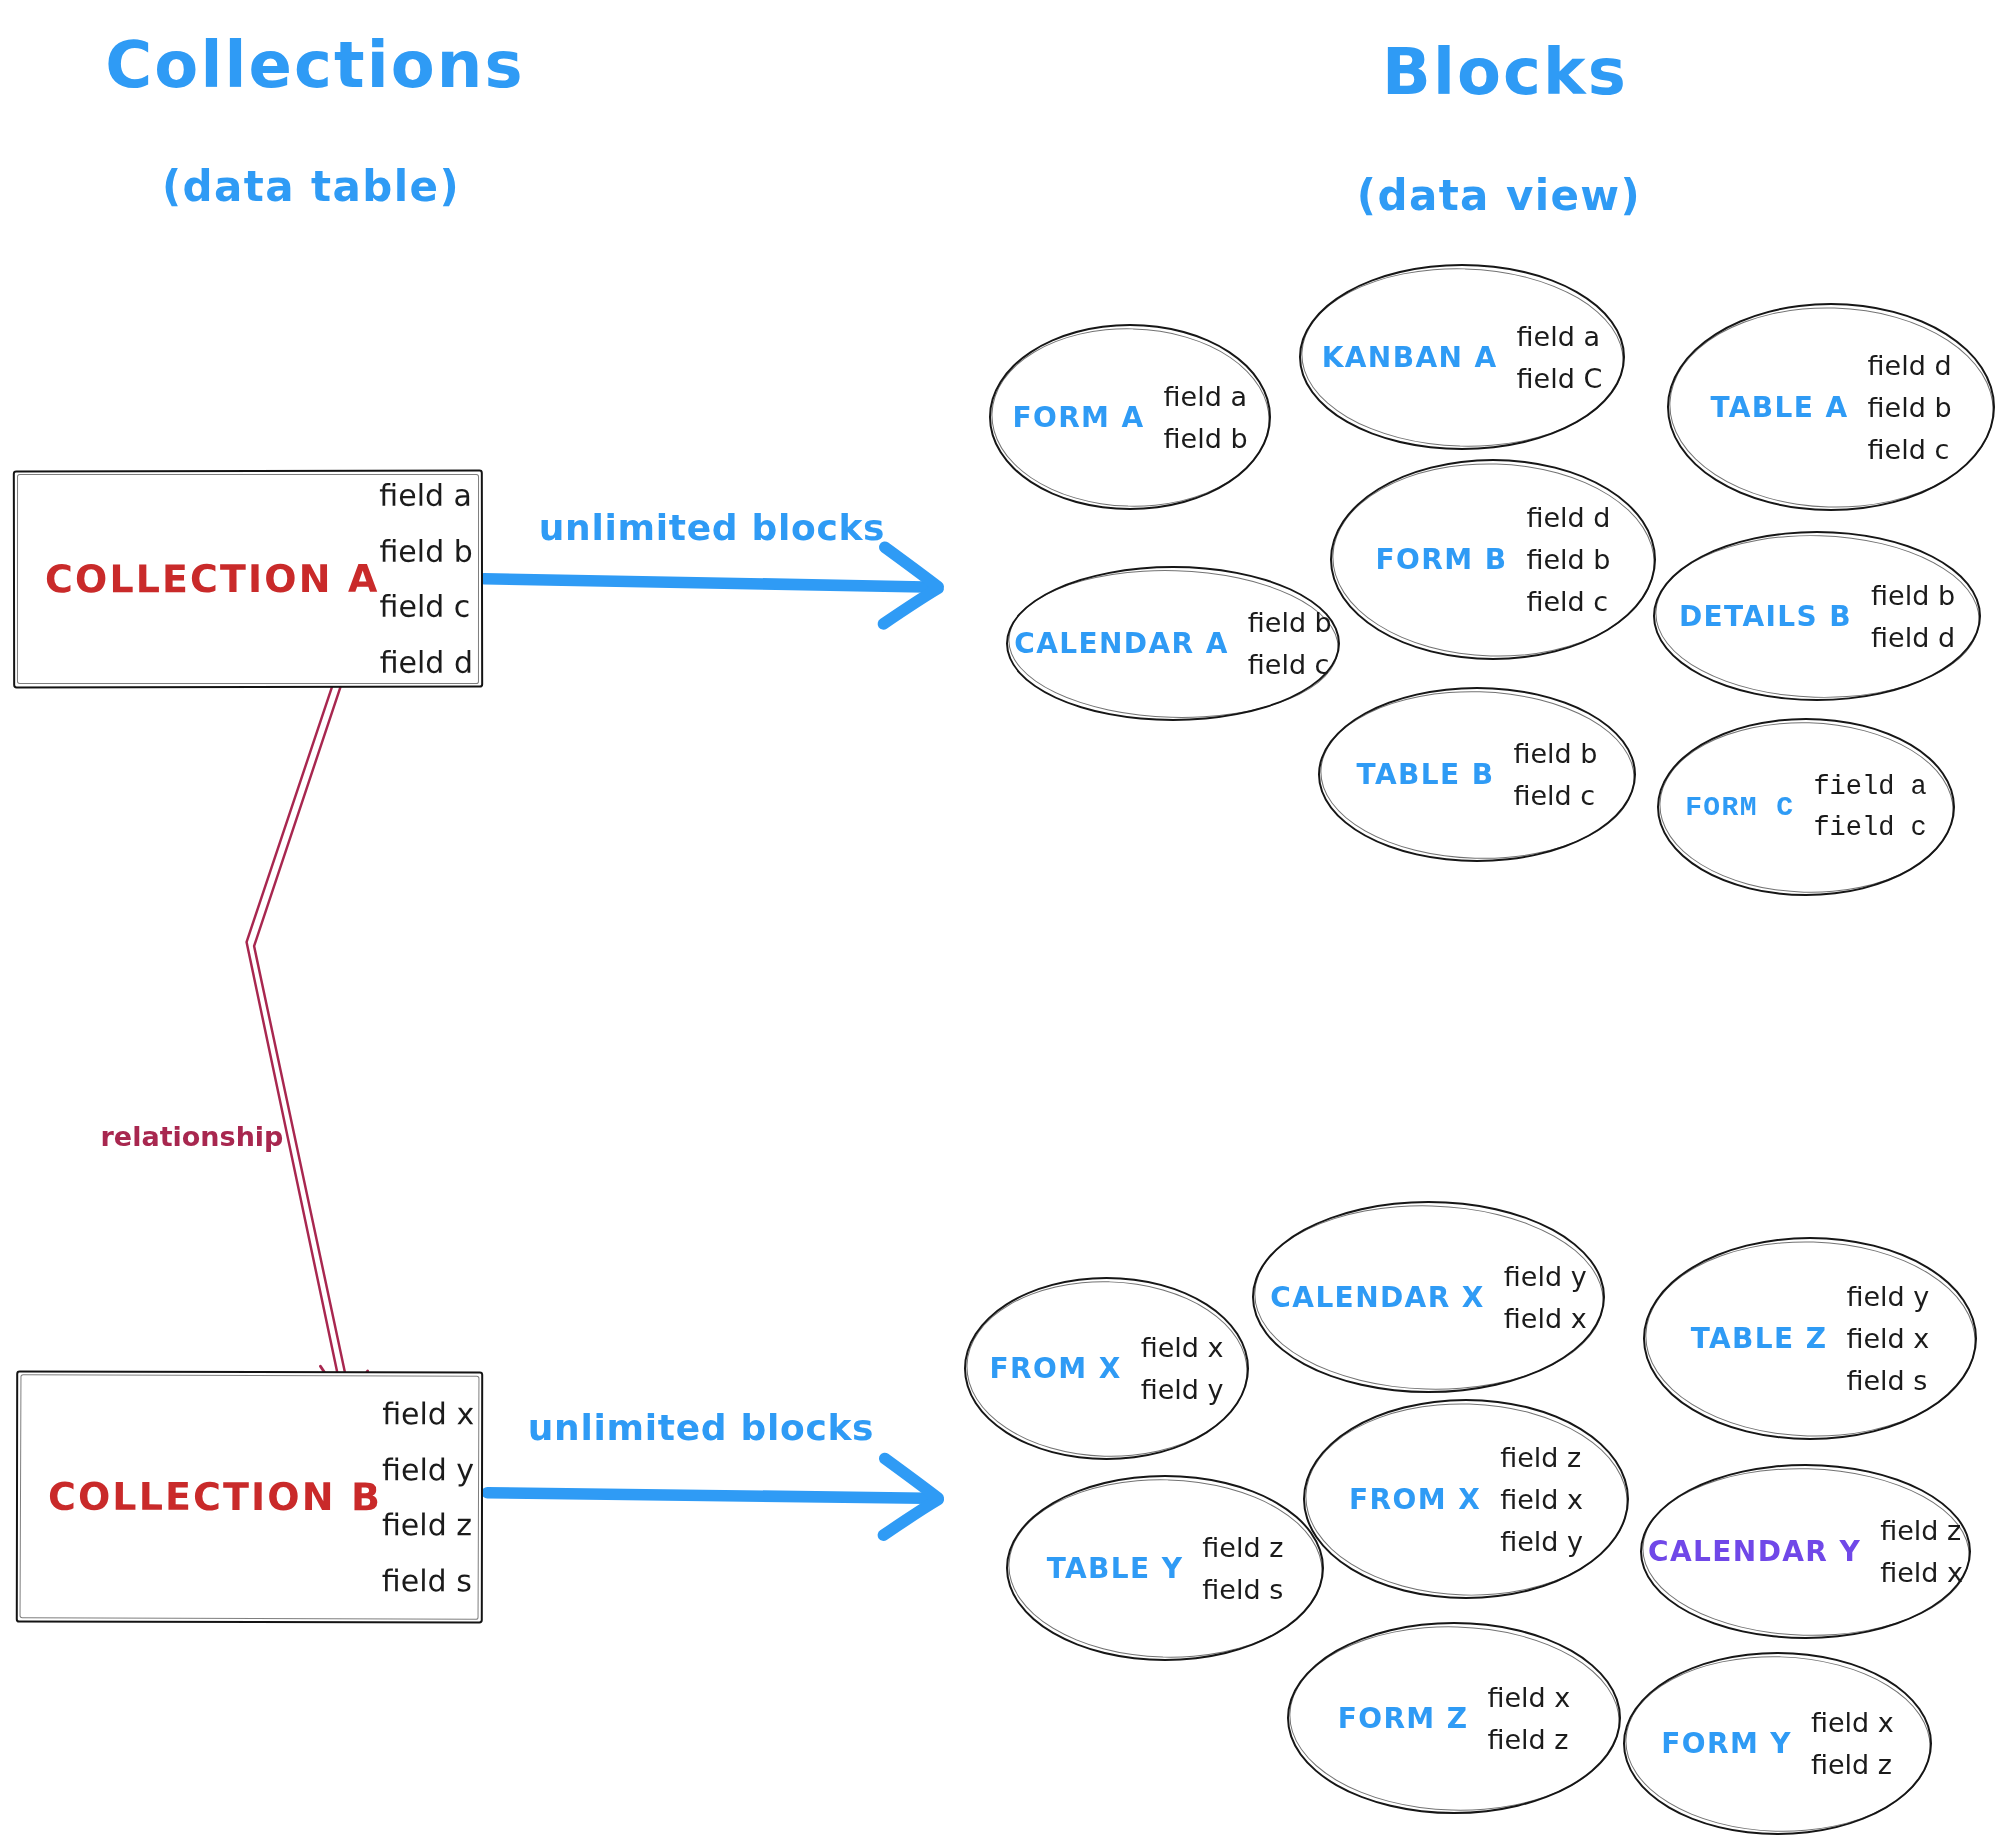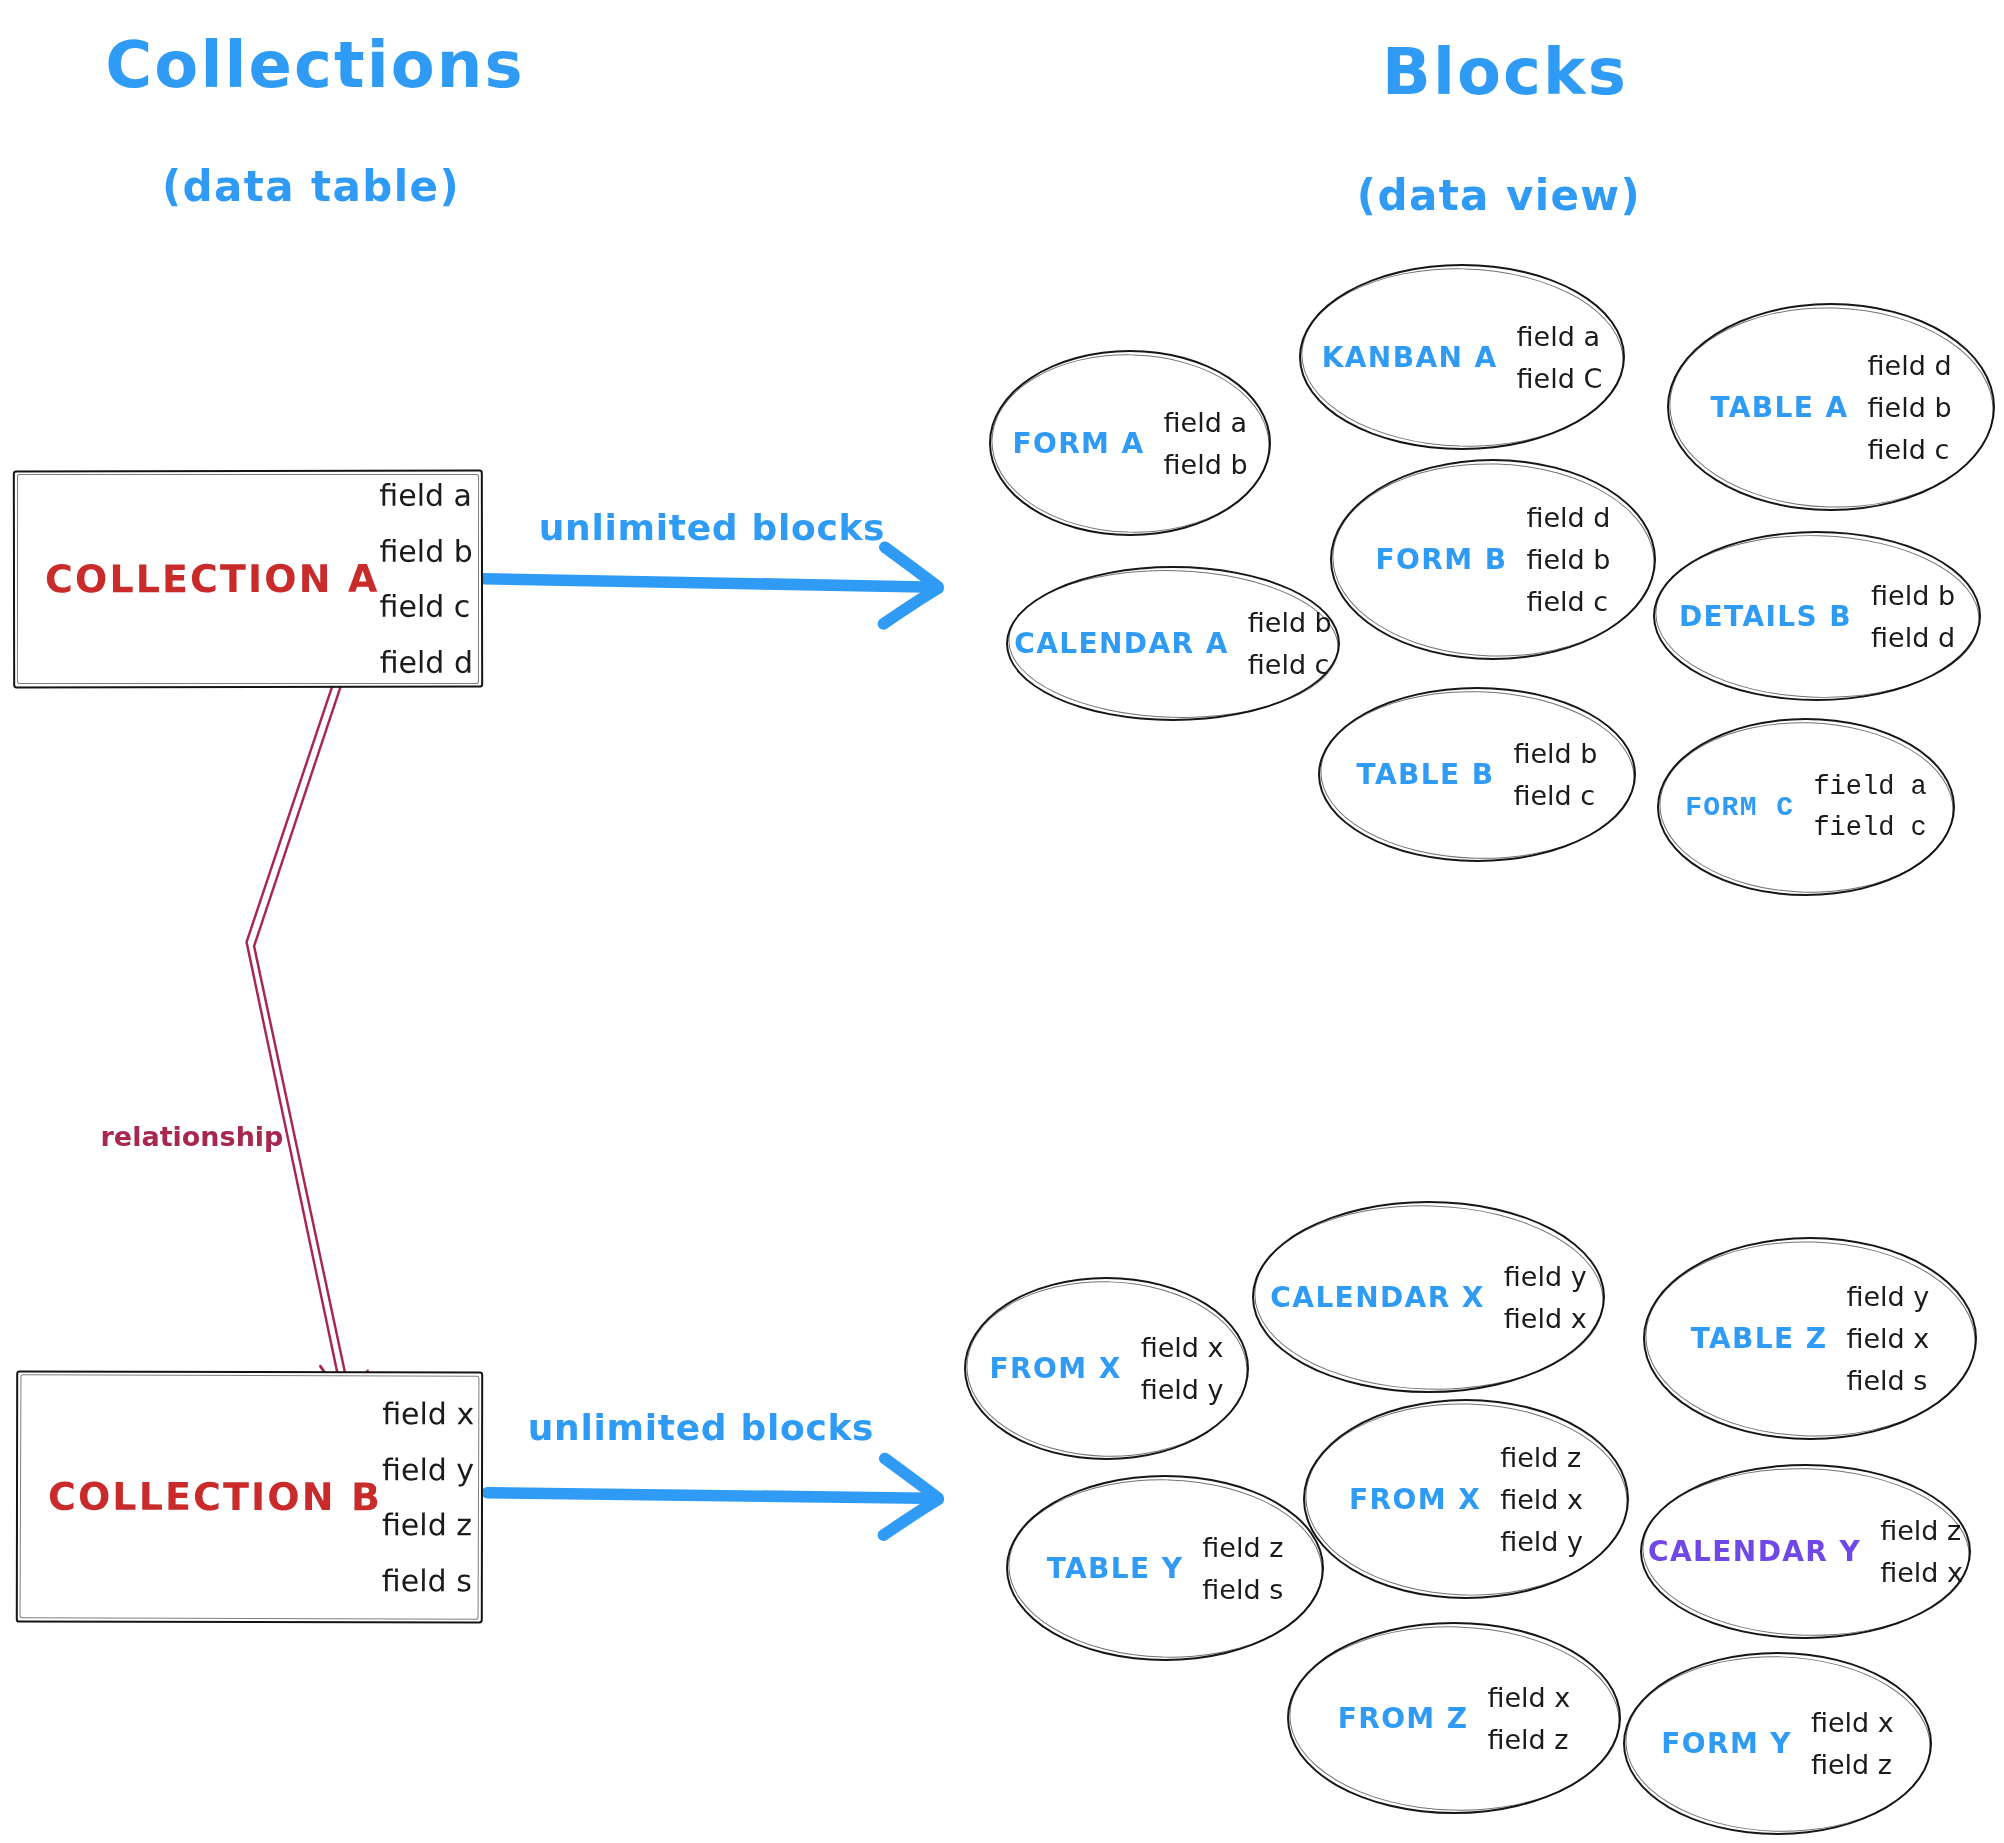--- a/index.html
+++ b/index.html
@@ -115,21 +115,21 @@
         <div class="field-line">field z</div>
         <div class="field-line">field s</div>
       </div>
   </div>
 
   <div class="arrow-label arrow-label-a">unlimited blocks</div>
   <div class="arrow-label arrow-label-b">unlimited blocks</div>
   <div class="rel-label rel-label-pos">relationship</div>
 
   <div id="blocks-layer">
-      <div class="block" style="left: 989px; top: 350px; width: 282px; height: 186px;">
+      <div class="block" style="left: 989px; top: 324px; width: 282px; height: 186px;">
         <span class="block-label">FORM A</span>
         <div class="block-fields">
           <div class="field-line">field a</div>
           <div class="field-line">field b</div>
         </div>
       </div>
       <div class="block" style="left: 1299px; top: 264px; width: 326px; height: 186px;">
         <span class="block-label">KANBAN A</span>
         <div class="block-fields">
           <div class="field-line">field a</div>
@@ -218,21 +218,21 @@
         </div>
       </div>
       <div class="block" style="left: 1640px; top: 1464px; width: 331px; height: 175px;">
         <span class="block-label" style="color: rgb(112, 72, 232);">CALENDAR Y</span>
         <div class="block-fields">
           <div class="field-line">field z</div>
           <div class="field-line">field x</div>
         </div>
       </div>
       <div class="block" style="left: 1287px; top: 1622px; width: 334px; height: 192px;">
-        <span class="block-label">FROM Z</span>
+        <span class="block-label">FORM Z</span>
         <div class="block-fields">
           <div class="field-line">field x</div>
           <div class="field-line">field z</div>
         </div>
       </div>
       <div class="block" style="left: 1623px; top: 1652px; width: 309px; height: 183px;">
         <span class="block-label">FORM Y</span>
         <div class="block-fields">
           <div class="field-line">field x</div>
           <div class="field-line">field z</div>

